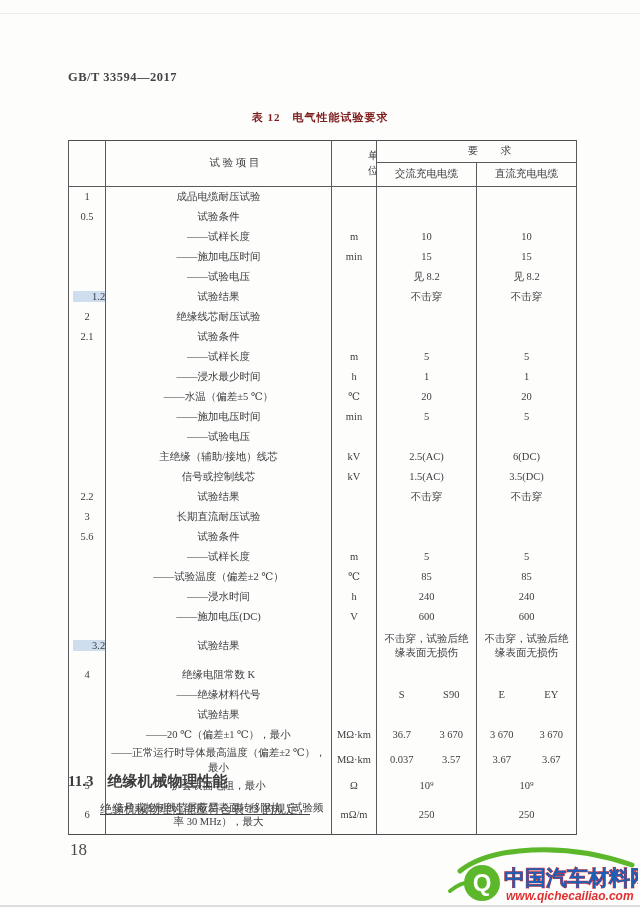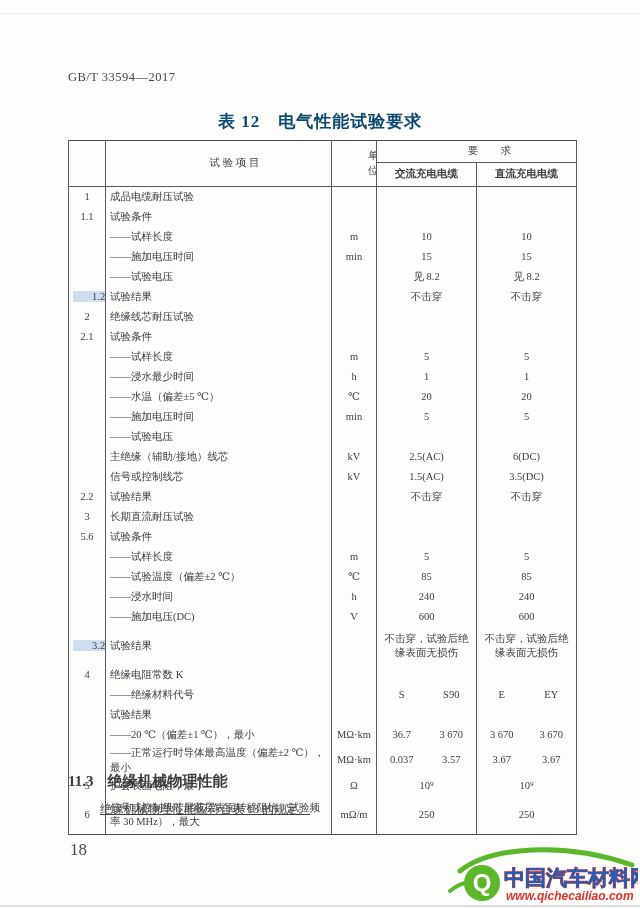--- a/index.html
+++ b/index.html
@@ -8,43 +8,43 @@
     font-family:"Liberation Serif","DejaVu Serif",serif;
     color:#3a3a3c;
   }
   .page{
     position:relative;width:640px;height:909px;background:#fdfdfc;overflow:hidden;
   }
   .scan-edge-top{position:absolute;top:13px;left:0;right:0;height:1px;background:#ededed;}
   .scan-edge-bottom{position:absolute;bottom:2px;left:0;right:0;height:2px;background:#dedede;}
   .std-number{
     position:absolute;left:68px;top:70px;
-    font-size:12.5px;font-weight:400;letter-spacing:0.5px;color:#454547;
+    font-size:12.5px;font-weight:700;letter-spacing:0.5px;color:#454547;
   }
   .table-caption{
     position:absolute;left:0;top:110px;width:640px;text-align:center;
-    font-size:17px;font-weight:700;color:#0c4a6e;letter-spacing:1px;
+    font-size:11px;font-weight:700;color:#7f1d1d;letter-spacing:1px;
   }
   table.spec{
     position:absolute;left:68px;top:140px;width:508px;
     border-collapse:collapse;table-layout:fixed;
     font-size:10.5px;color:#3d3d40;
     border:1.5px solid #4c4c50;
   }
   table.spec th, table.spec td{
     border-left:1px solid #5a5a5e;border-right:1px solid #5a5a5e;
     padding:1px 4px;line-height:14.5px;vertical-align:middle;
     overflow:hidden;font-weight:400;
   }
   table.spec thead th{border-bottom:1px solid #5a5a5e;text-align:center;}
   table.spec thead tr.h1 th{height:19px;padding-left:36px;}
-  table.spec thead tr.h2 th{height:21px;font-weight:bold;}
+  table.spec thead tr.h2 th{height:21px;}
   th.req{letter-spacing:6px;}
   td.c-no{text-align:center;height:18px;}
-  td.c-item{text-align:left;padding-left:9px;}
+  td.c-item{text-align:center;padding-left:9px;}
   td.c-unit{text-align:center;}
   td.c-val{text-align:center;}
   td.c-val.split{display:table-cell;padding:0;margin-left:20px;}
   td.c-val.split span{display:inline-block;width:50%;text-align:center;}
   tr.tall td{height:36px;}
   span.hl{background:rgba(168,196,228,0.55);padding:0 19px;border-radius:1px;}
   .section-heading{
     position:absolute;left:68px;top:772px;font-size:15px;font-weight:700;color:#3c3c3e;
   }
   .section-heading .sec-no{margin-right:14px;}
@@ -88,21 +88,21 @@
     </thead>
     <tbody id="table-body">
         <tr>
           <td class="c-no"><span>1</span></td>
           <td class="c-item">成品电缆耐压试验</td>
           <td class="c-unit"></td>
           <td class="c-val"></td>
           <td class="c-val"></td>
         </tr>
         <tr>
-          <td class="c-no"><span>1.1</span></td>
+          <td class="c-no"><span>0.5</span></td>
           <td class="c-item">试验条件</td>
           <td class="c-unit"></td>
           <td class="c-val"></td>
           <td class="c-val"></td>
         </tr>
         <tr>
           <td class="c-no"></td>
           <td class="c-item">——试样长度</td>
           <td class="c-unit">m</td>
           <td class="c-val">10</td>

